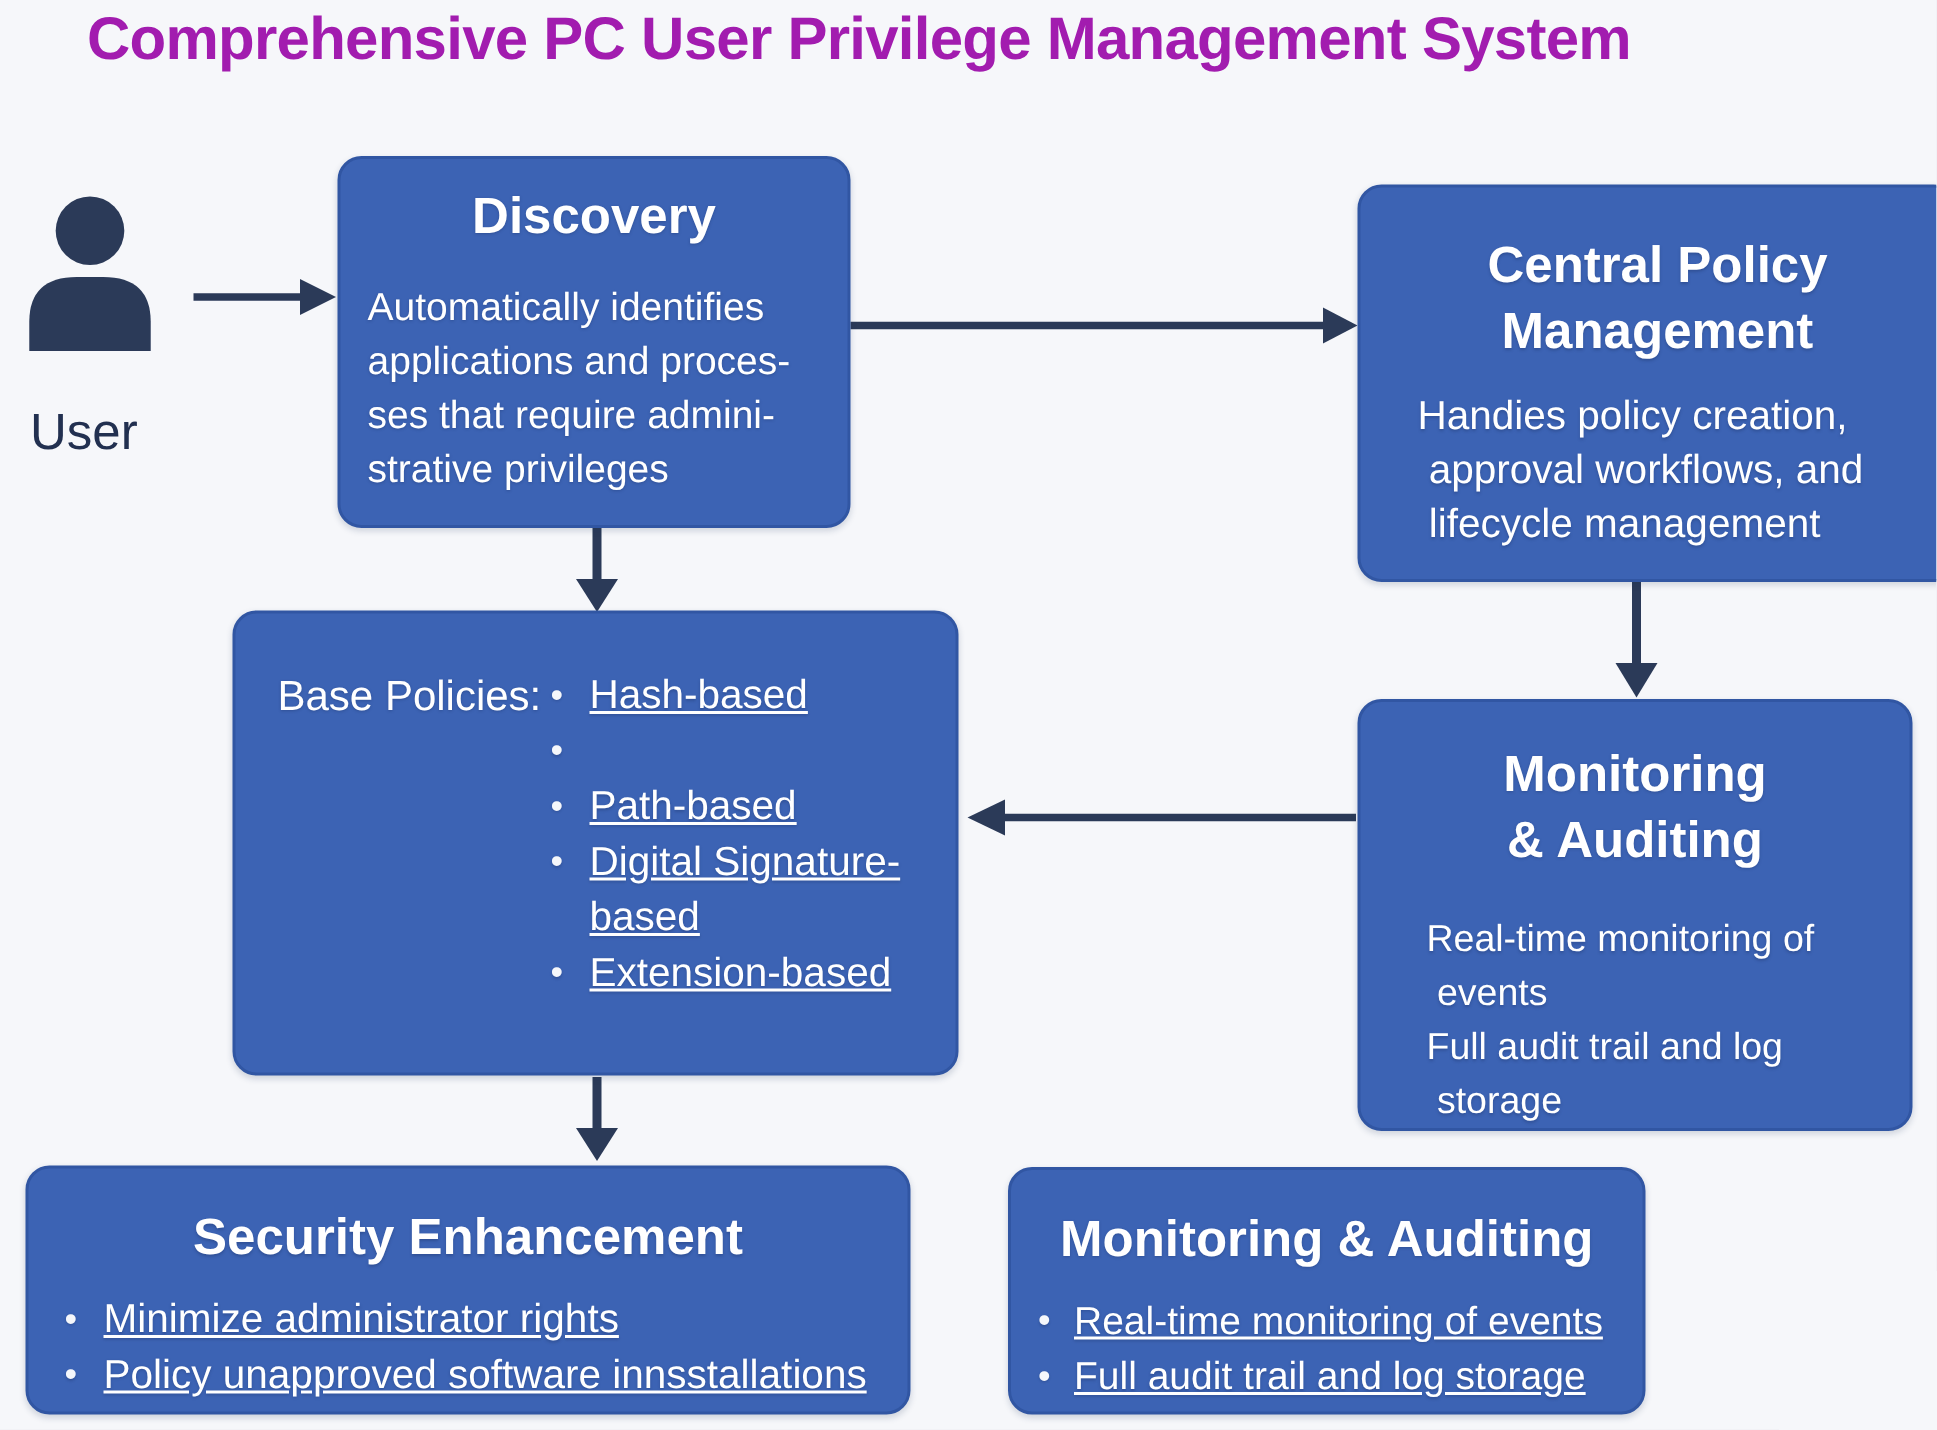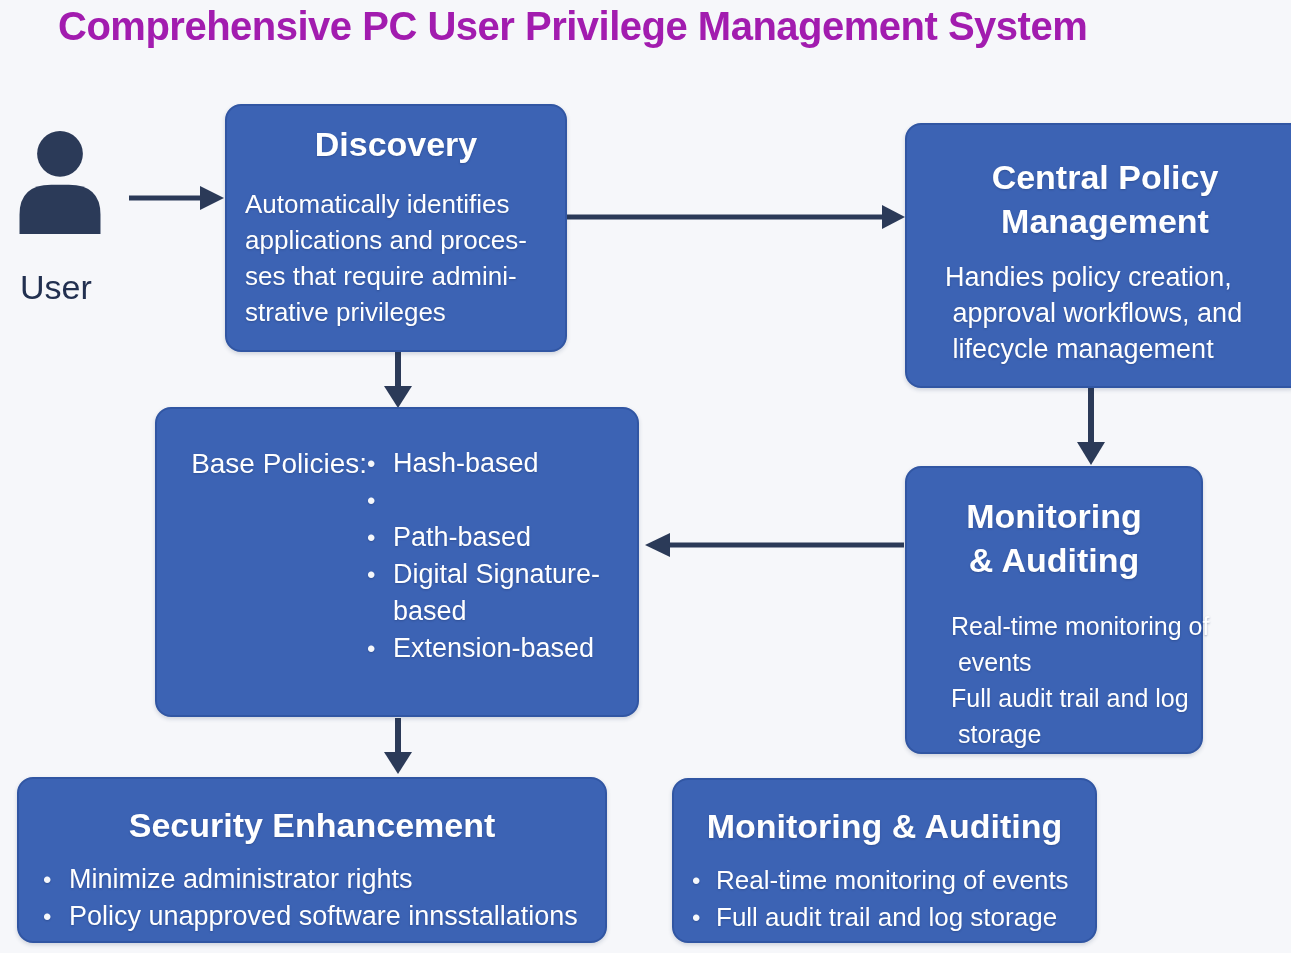--- a/index.html
+++ b/index.html
@@ -29,27 +29,27 @@
   .box-body{font-size:26px;line-height:36px;white-space:pre;}
   
   .b-discovery{left:225px;top:104px;width:342px;height:248px;padding-top:16px;}
   .b-discovery .box-body{margin-top:20px;padding-left:18px;}
   
   .b-cpm{left:905px;top:123px;width:400px;height:265px;padding-top:30px;}
   .b-cpm .box-body{margin-top:16px;padding-left:38px;font-size:27px;}
   
   .b-ppe{left:155px;top:407px;width:484px;height:310px;padding-top:22px;}
   .ppe-row{display:flex;margin-top:14px;padding-left:28px;}
-  .ppe-label{font-size:28px;line-height:37px;width:182px;flex:none;text-align:right;}
+  .ppe-label{font-size:28px;line-height:37px;width:182px;flex:none;}
   .bullets{list-style:none;margin:0;padding:0;}
   .bullets li{display:flex;font-size:27px;line-height:37px;}
   .bullets .dot{flex:none;width:26px;font-size:24px;opacity:.95;}
-  .bullets .btext{white-space:pre;}
+  .bullets .btext{white-space:pre;text-decoration:underline;}
   
-  .b-maud{left:905px;top:466px;width:298px;height:288px;padding-top:26px;}
+  .b-maud{left:905px;top:466px;width:370px;height:288px;padding-top:26px;}
   .b-maud .box-body{margin-top:26px;padding-left:44px;font-size:25px;}
   
   .b-sec{left:17px;top:777px;width:590px;height:166px;padding-top:24px;}
   .b-sec .bullets{margin-top:14px;padding-left:24px;}
   
   .b-maud2{left:672px;top:778px;width:425px;height:165px;padding-top:24px;}
   .b-maud2 .bullets{margin-top:14px;padding-left:18px;}
   .b-maud2 .bullets li{font-size:26px;}
   .b-maud2 .bullets .dot{width:24px;}
   

